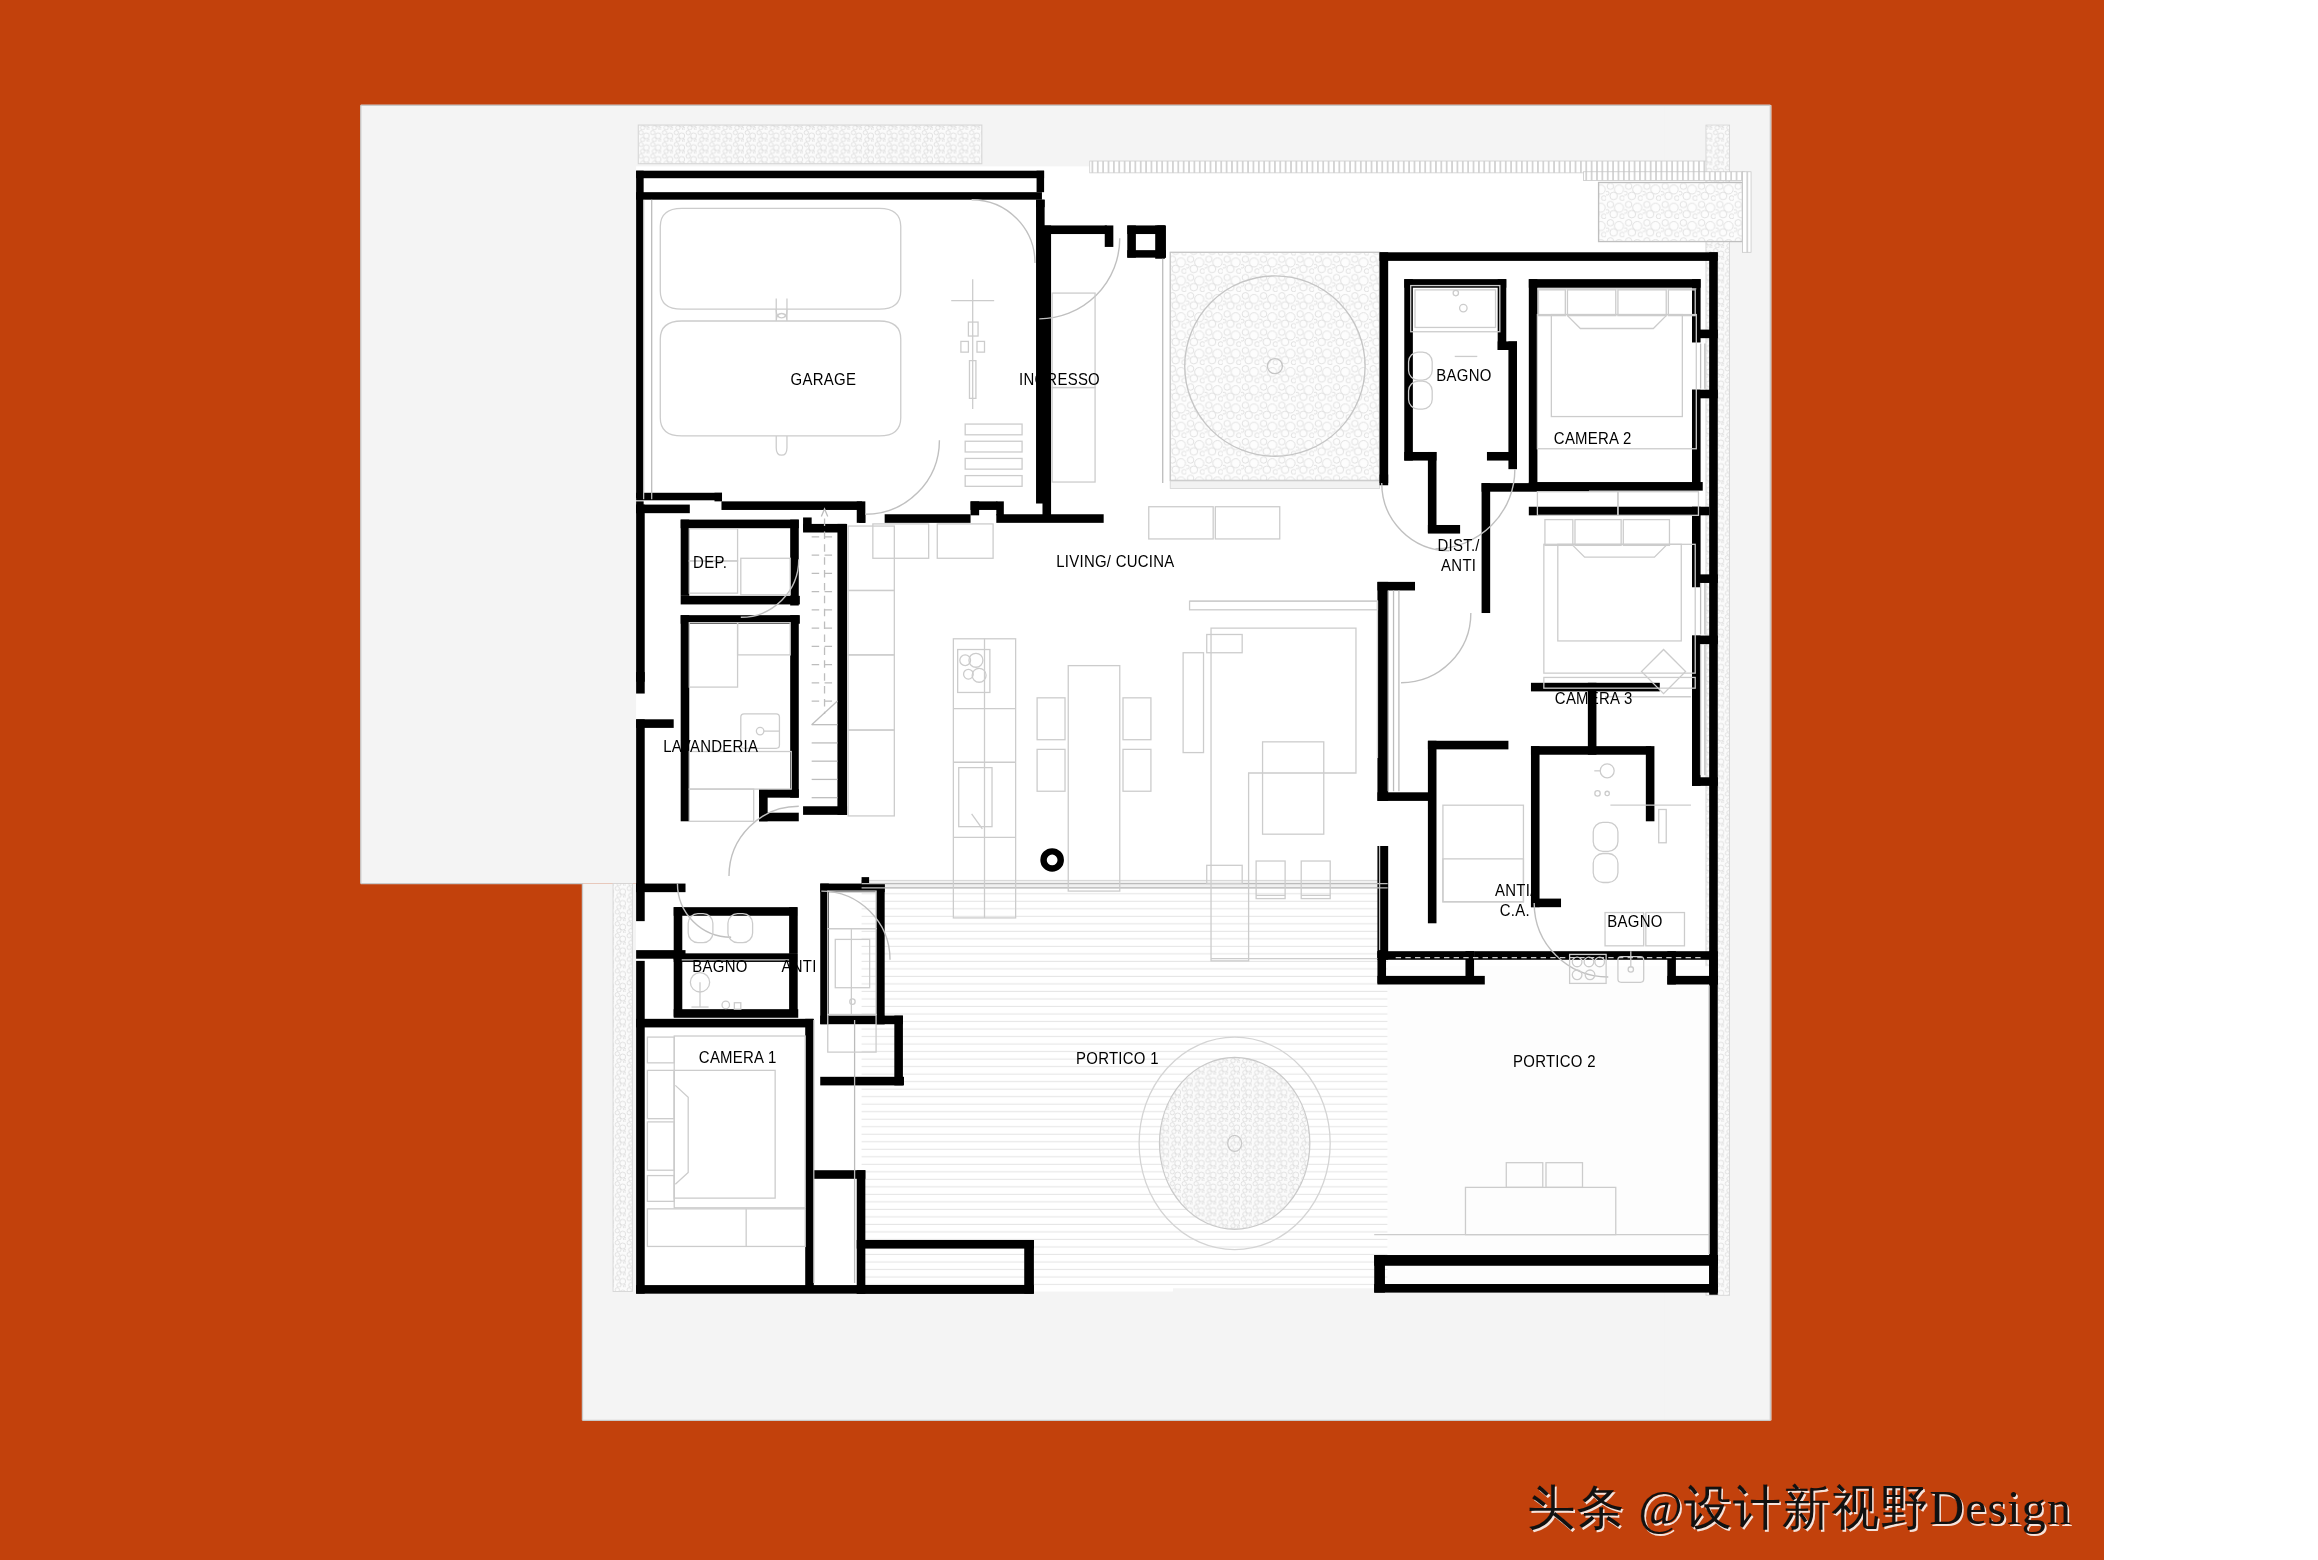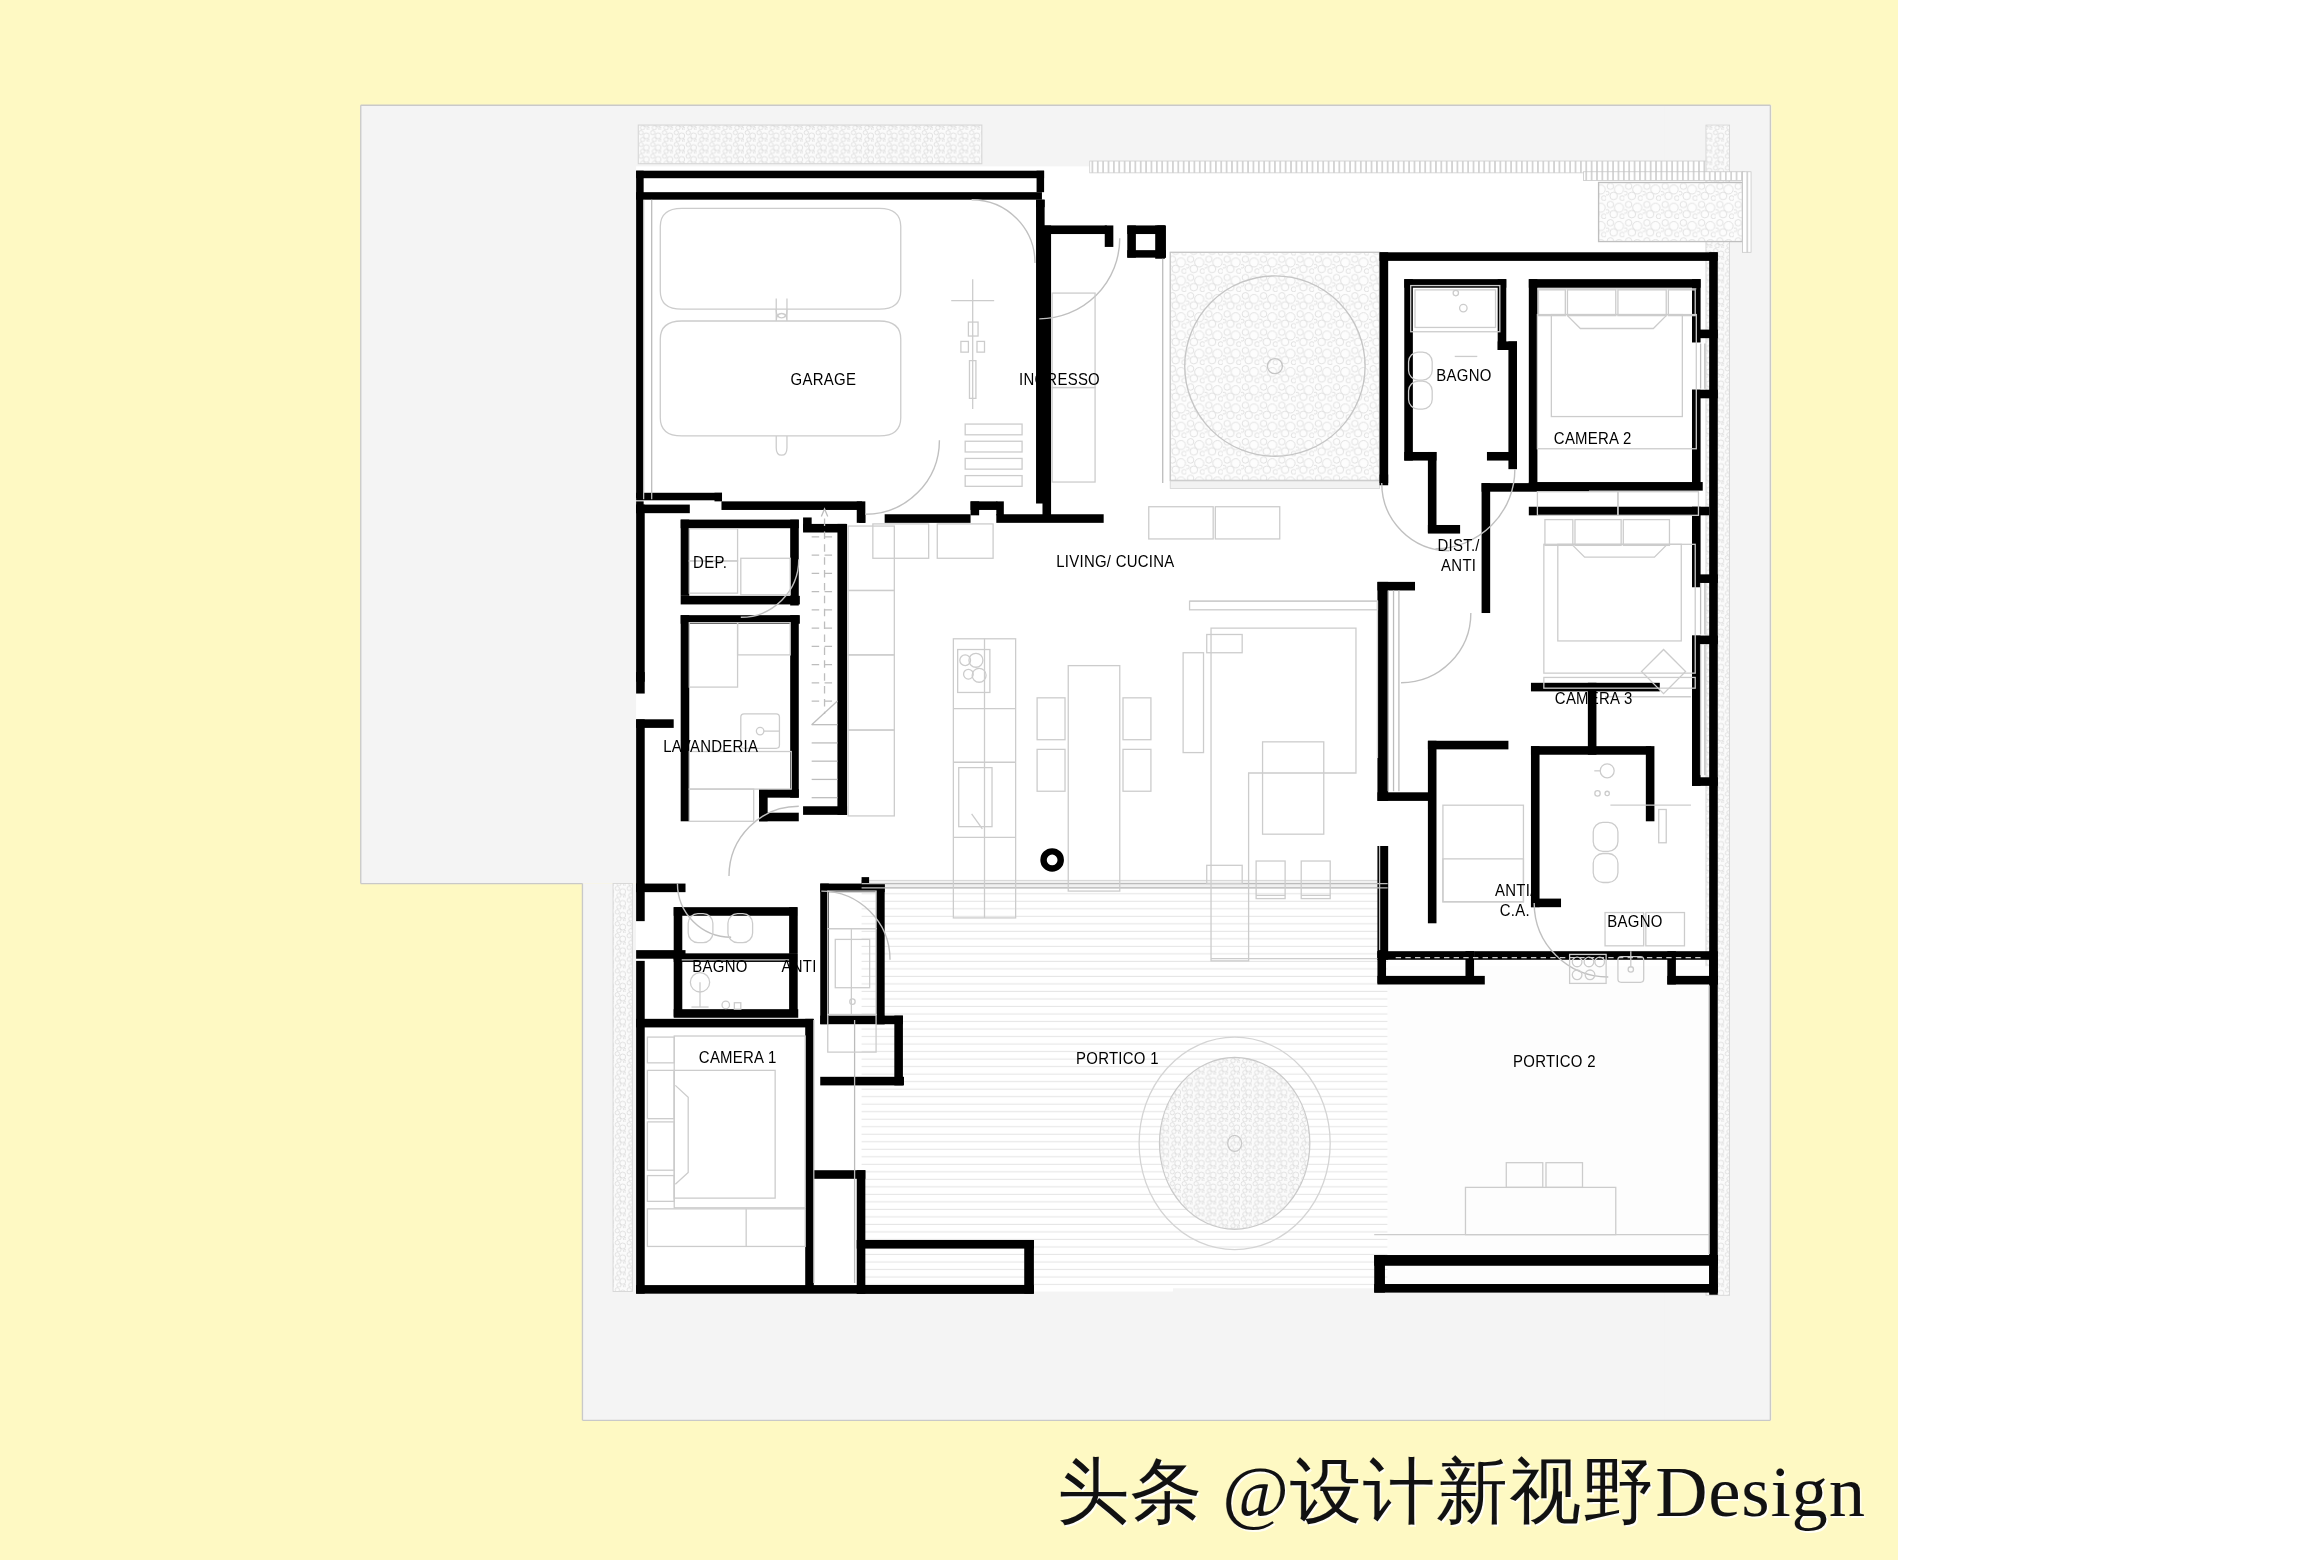--- a/index.html
+++ b/index.html
@@ -1,34 +1,34 @@
 <!DOCTYPE html>
 <html style="font-size:8.6px"><head>
 <meta charset="utf-8">
 <style>
   html,body{margin:0;padding:0;background:#ffffff;}
   body{font-family:"Liberation Sans", sans-serif;}
   #stage{
     position:relative;
-    width:1898px;
+    width:2104px;
     height:1561px;
-    background:#fef9c3;
+    background:#c2410c;
     overflow:hidden;
   }
   #plan{
     position:absolute;
     left:0; top:0;
     width:2319px; height:1561px;
   }
   .wm{
     position:absolute;
     right:32px;
     bottom:21.5px;
     font-family:"Liberation Serif", serif;
-    font-size:72px;
+    font-size:48px;
     letter-spacing:1.1px;
     color:#111;
     text-shadow:1.6px 1.6px 0 rgba(255,255,255,0.85), -0.5px -0.5px 0 rgba(0,0,0,0.25);
     white-space:nowrap;
     user-select:none;
   }
   .roomlabel{
     position:absolute;
     font-family:"Liberation Sans", sans-serif;
     font-size:16.6px;

